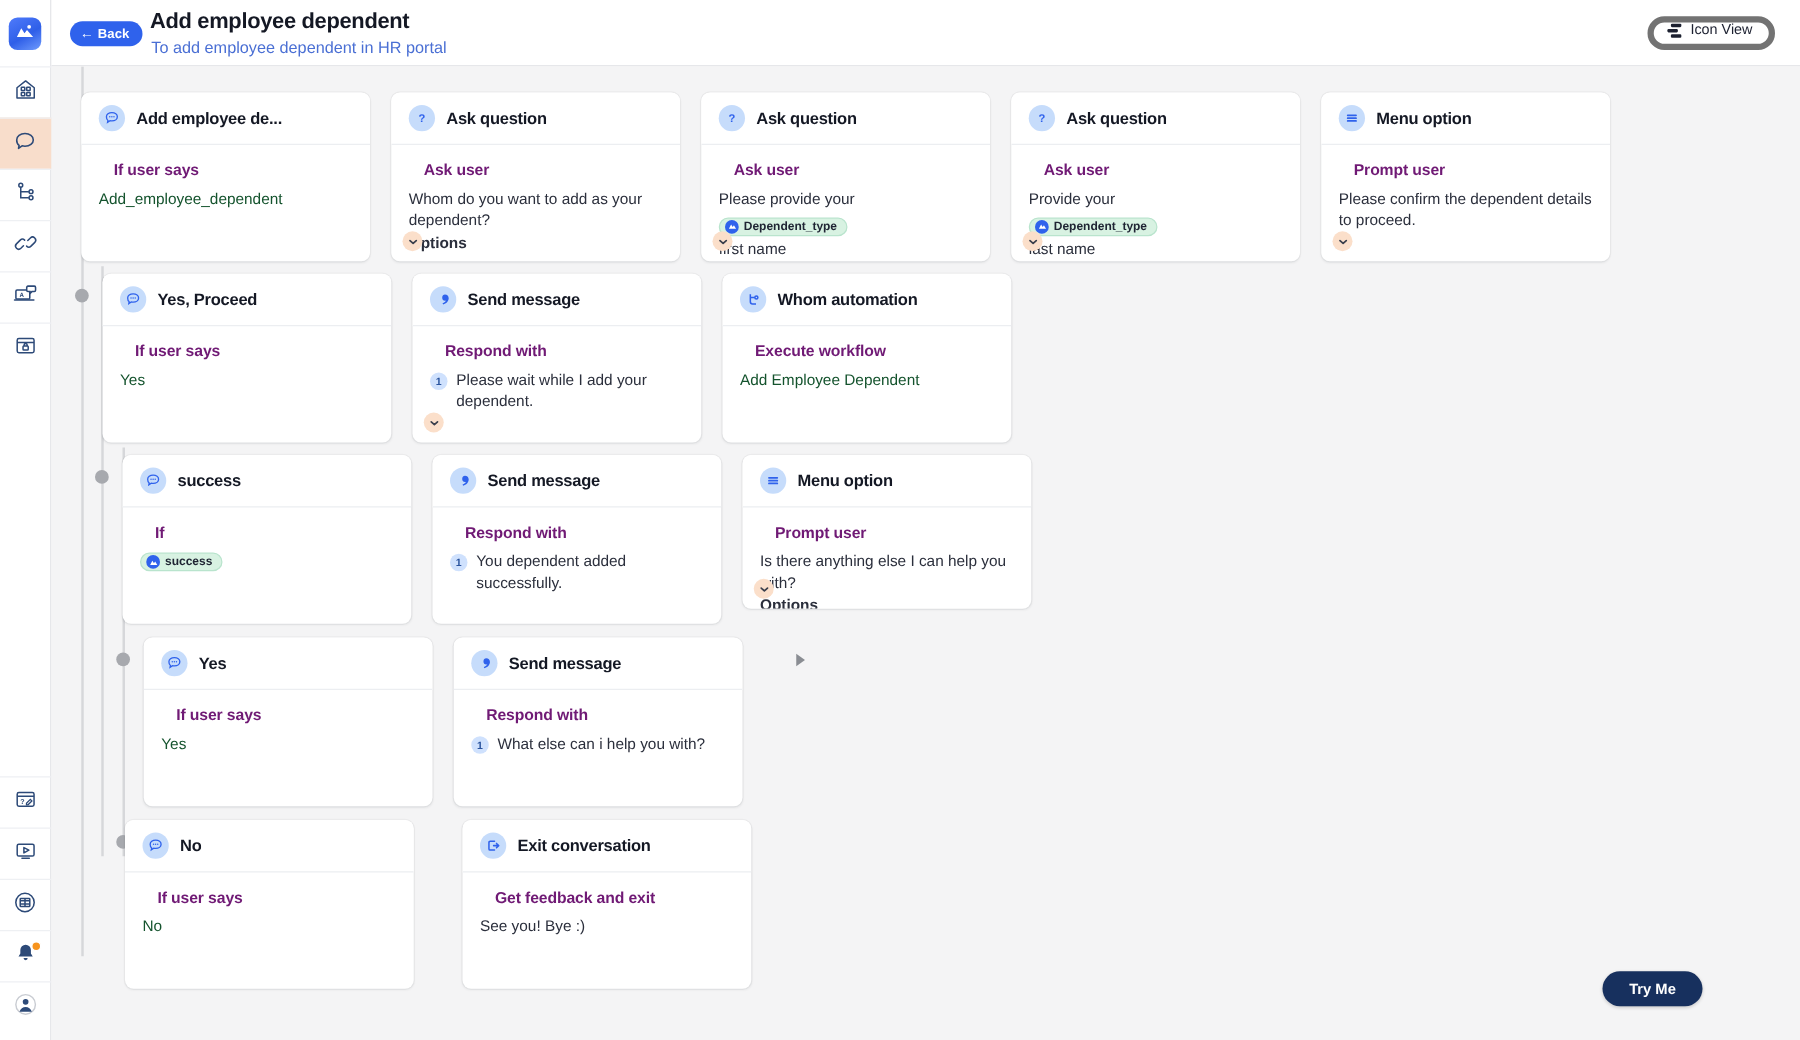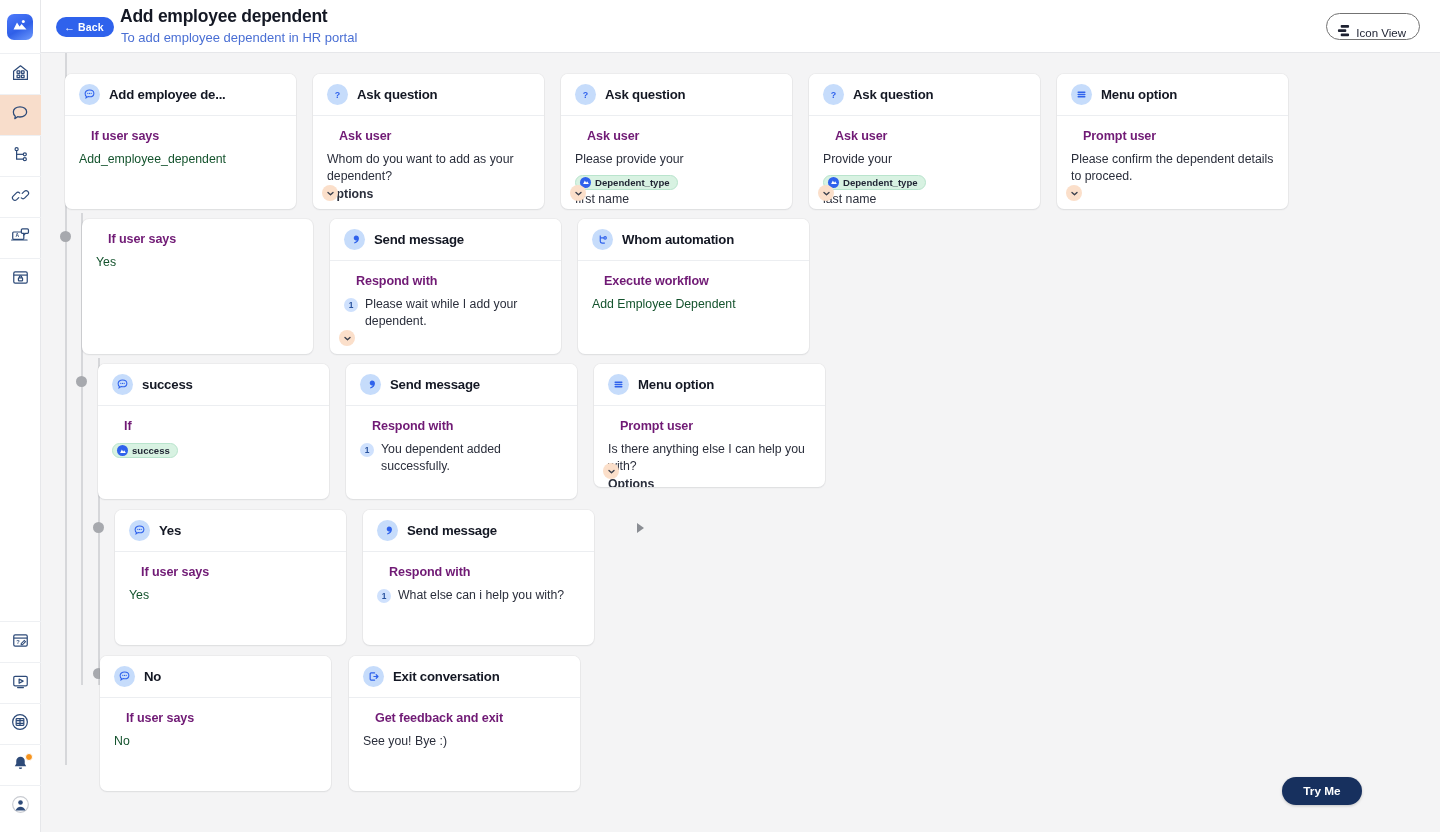--- a/index.html
+++ b/index.html
@@ -59,22 +59,22 @@
     font-size: 17.5px; font-weight: bold; color: #141824;
     letter-spacing: -.25px;
   }
   #page-subtitle {
     position: absolute; left: 80px; top: 30px;
     font-size: 13px; color: #4a6fd4;
   }
   #icon-view-button {
     position: absolute; right: 20px; top: 13px;
     height: 27px; padding: 0 13px 0 10px;
-    background: #fff; border: 1px solid #737373; border-radius: 14px;
-    display: flex; align-items: flex-end; gap: 6px;
+    background: #fff; border: 5px solid #737373; border-radius: 14px;
+    display: flex; align-items: flex-start; gap: 6px;
     font-size: 11.5px; color: #1c2030; cursor: pointer;
     font-family: "Liberation Sans", sans-serif;
   }
 
   
   #canvas {
     position: absolute; left: 41px; top: 53px;
     width: 1399px; height: 779px;
     background: #f4f4f5; overflow: hidden;
   }
@@ -457,20 +457,31 @@
       <div class="body-text">Please confirm the dependent details to proceed.</div>
       <button class="expand-btn">
         <svg width="9" height="9" viewBox="0 0 10 10" fill="none" stroke="#3a3f4c" stroke-width="1.5" stroke-linecap="round" stroke-linejoin="round">
             <path d="M2.2 3.8 5 6.4l2.8-2.6"></path>
           </svg>
       </button>
     </div>
   </div>
 
   <div class="card" style="left:41px;top:166px;width:231px;height:135px;">
+    <div class="card-head">
+      <span class="head-ico">
+        <svg width="13" height="13" viewBox="0 0 14 14" fill="none" stroke="#2f62ec" stroke-width="1.15">
+            <path d="M7 2.2c2.7 0 4.7 1.6 4.7 3.6s-2 3.6-4.7 3.6c-.6 0-1.1-.06-1.6-.2L3.3 10.6l.3-1.6C2.7 8.4 2.3 7.3 2.3 5.8 2.3 3.8 4.3 2.2 7 2.2Z"></path>
+            <circle cx="5.2" cy="5.8" r=".62" fill="#2f62ec" stroke="none"></circle>
+            <circle cx="7" cy="5.8" r=".62" fill="#2f62ec" stroke="none"></circle>
+            <circle cx="8.8" cy="5.8" r=".62" fill="#2f62ec" stroke="none"></circle>
+          </svg>
+      </span>
+      <span class="head-title">Yes, Proceed</span>
+    </div>
     <div class="card-body">
       <div class="body-label">If user says</div>
       <div class="body-accent">Yes</div>
     </div>
   </div>
 
   <div class="card" style="left:289px;top:166px;width:231px;height:135px;">
     <div class="card-head">
       <span class="head-ico">
         <svg width="13" height="13" viewBox="0 0 14 14" fill="#2f62ec">
@@ -621,21 +632,21 @@
           </svg>
       </span>
       <span class="head-title">No</span>
     </div>
     <div class="card-body">
       <div class="body-label">If user says</div>
       <div class="body-accent">No</div>
     </div>
   </div>
 
-  <div class="card" style="left:308px;top:603px;width:231px;height:135px;">
+  <div class="card" style="left:329px;top:603px;width:231px;height:135px;">
     <div class="card-head">
       <span class="head-ico">
         <svg width="13" height="13" viewBox="0 0 14 14" fill="none" stroke="#2f62ec" stroke-width="1.3" stroke-linecap="round" stroke-linejoin="round">
             <path d="M8.2 3.2H4.4a1 1 0 0 0-1 1v5.6a1 1 0 0 0 1 1h3.8"></path>
             <path d="M7.4 7h4.2M9.9 5.1 11.8 7 9.9 8.9"></path>
           </svg>
       </span>
       <span class="head-title">Exit conversation</span>
     </div>
     <div class="card-body">

